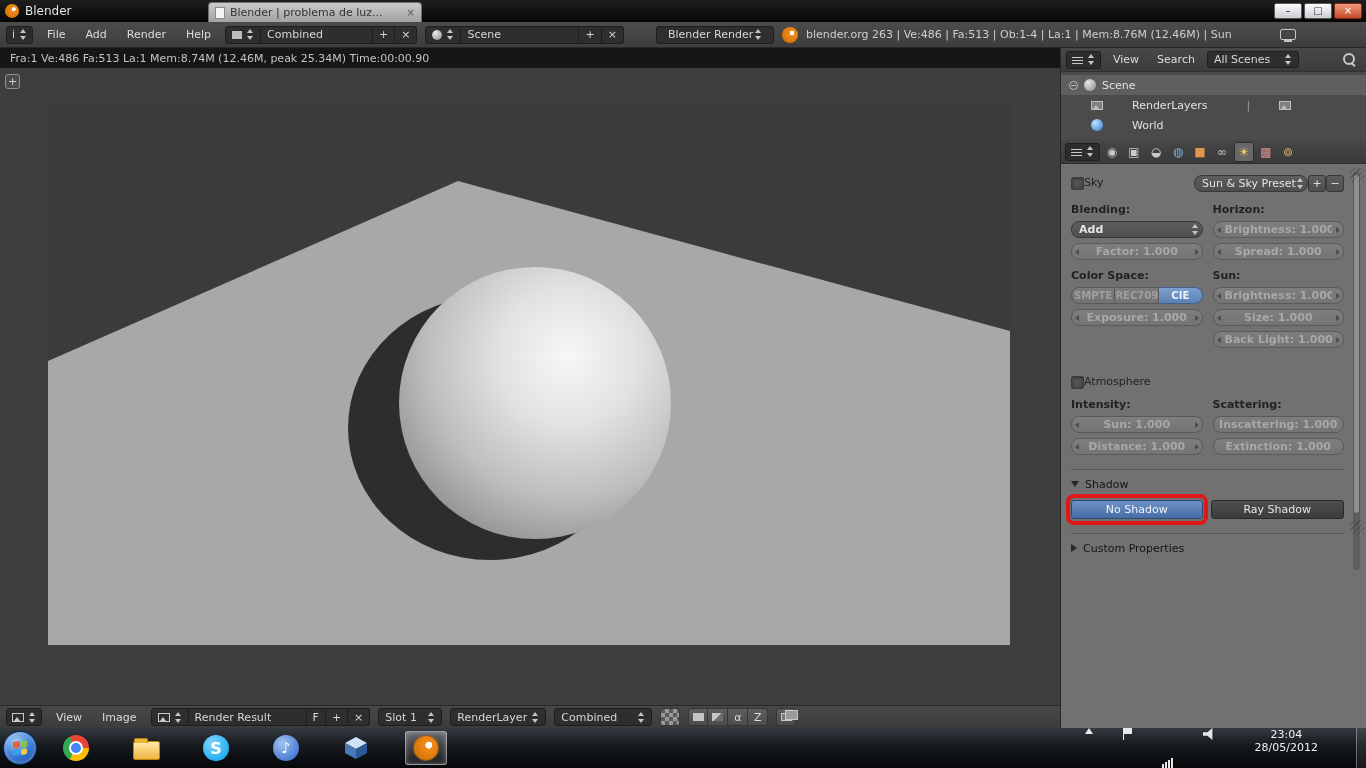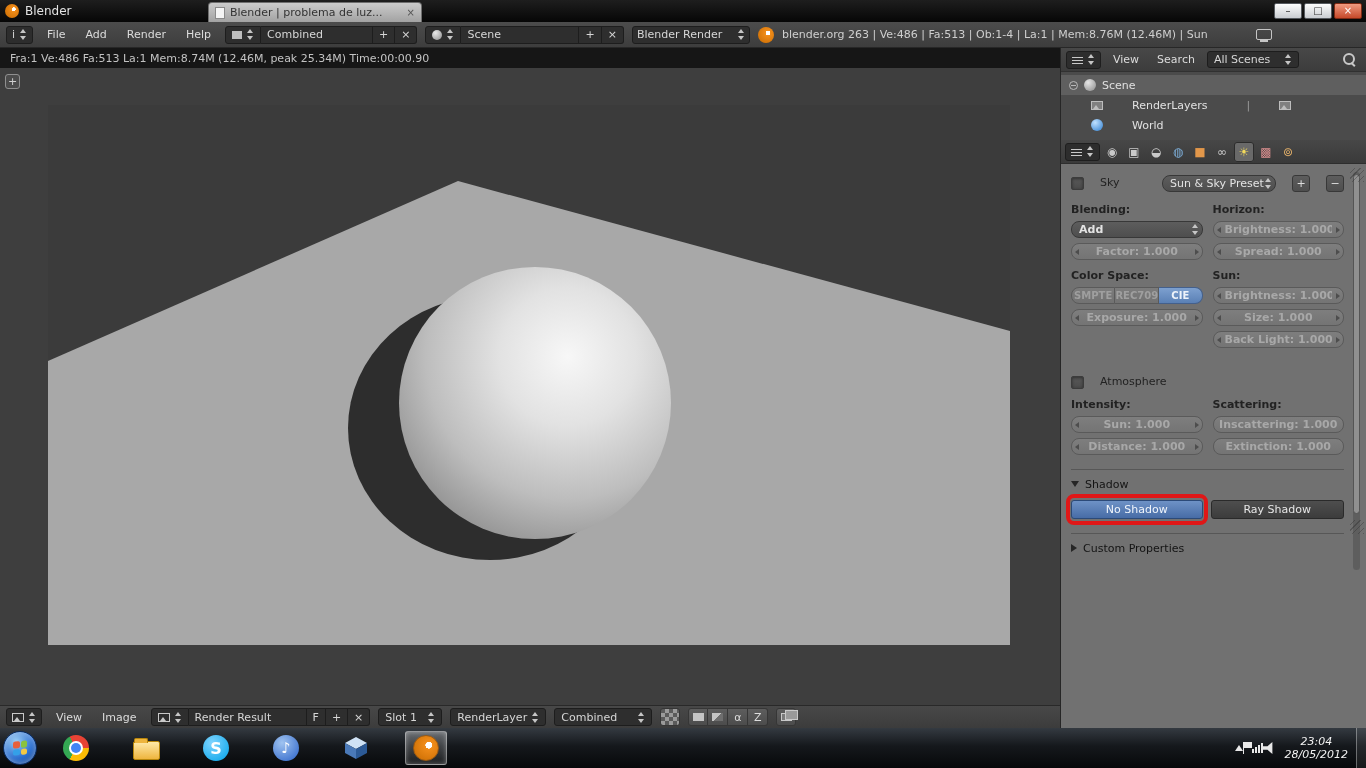--- a/index.html
+++ b/index.html
@@ -44,21 +44,21 @@
   .db-seg:first-child { border-radius:3px 0 0 3px; border-left-width:1px; }
   .db-seg:last-child { border-radius:0 3px 3px 0; }
   .db-name { justify-content:flex-start; }
   .ic-grid { width:10px; height:8px; flex:none;
     background:linear-gradient(#bdbdbd,#bdbdbd) 0 0/4px 3px, #555;
     background-image:repeating-linear-gradient(0deg,#bdbdbd 0 3px,#555 3px 4px); }
   .ic-scene-s { width:10px; height:10px; border-radius:50%; flex:none;
     background:radial-gradient(circle at 35% 30%, #e8e8e8, #8c8c8c); }
   .engine-field { width:118px; height:18px; background:#2e2e2e; border:1px solid #1d1d1d;
     border-radius:3px; display:flex; align-items:center; justify-content:space-between;
-    padding:0 4px; color:#d6d6d6; }
+    padding:0 11px; color:#d6d6d6;margin-left:24px; }
   .bl-logo { width:16px; height:16px; border-radius:50%; flex:none;
     background:radial-gradient(circle at 62% 38%, #fff 0 16%, #f08c1a 17%, #c76a00 100%); }
   .hdr-stats { color:#cfcfcf; }
   .ic-screen { width:16px; height:11px; border:1px solid #c5c5c5; border-radius:2px;
     position:relative; margin-left:40px; }
   .ic-screen::after { content:""; position:absolute; left:50%; bottom:-3px; width:8px; height:2px;
     background:#c5c5c5; transform:translateX(-50%); }
 
   
   .render-stats { position:absolute; top:48px; left:0; width:1060px; height:20px; background:#161616;
@@ -139,21 +139,21 @@
   .wfield .txt { flex:1; text-align:center; overflow:hidden; }
   .wfield.dark { background:linear-gradient(#5d5d5d,#4e4e4e); border-color:#383838; color:#e3e3e3; }
   .wfield.menu .txt { text-align:left; padding-left:4px; }
   .arr { width:8px; height:10px; flex:none; position:relative; }
   .arr.l::before { content:""; position:absolute; top:2px; left:0;
     border-top:3px solid transparent; border-bottom:3px solid transparent; border-right:4px solid rgba(25,25,25,.45); }
   .arr.r::before { content:""; position:absolute; top:2px; right:0;
     border-top:3px solid transparent; border-bottom:3px solid transparent; border-left:4px solid rgba(25,25,25,.45); }
   .cbox { width:13px; height:13px; border-radius:2px; border:1px solid #3c3c3c; flex:none;
     background:linear-gradient(#585858,#4b4b4b); box-shadow:inset 0 1px 3px rgba(0,0,0,.45); }
-  .row { display:flex; align-items:center; gap:16px; }
+  .row { display:flex; align-items:center; gap:0; }
   .sbq { width:18px; height:17px; display:flex; align-items:center; justify-content:center;
     background:linear-gradient(#5d5d5d,#4e4e4e); border:1px solid #383838; border-radius:3px; color:#ddd; flex:none; }
   .cols { display:flex; gap:10px; }
   .col { flex:1; min-width:0; display:flex; flex-direction:column;font-weight:bold; }
   .lab { height:15px; margin:4px 0 3px; color:#222; }
   .seg { display:flex; height:17px; margin-bottom:5px; }
   .seg span { flex:1; display:flex; align-items:center; justify-content:center;
     background:linear-gradient(#7c7c7c,#727272); border:1px solid #5a5a5a; border-left-width:0;
     color:#9f9f9f; font-size:10px; }
   .seg span:first-child { border-radius:8px 0 0 8px; border-left-width:1px; }
@@ -196,21 +196,21 @@
   .ic-folder { width:27px; height:19px; background:linear-gradient(#ffe9a8,#eeb53e);
     border:1px solid #b8860b; border-radius:2px; position:relative; margin-top:4px; }
   .ic-folder::before { content:""; position:absolute; top:-4px; left:0; width:12px; height:4px;
     background:#eeb53e; border:1px solid #b8860b; border-bottom:none; border-radius:2px 2px 0 0; }
   .ic-round { width:26px; height:26px; border-radius:50%; display:flex; align-items:center;
     justify-content:center; color:#fff; font-weight:bold; }
   .ic-skype { background:radial-gradient(circle at 35% 30%, #7fd4ff, #00a2e8); font-size:16px; }
   .ic-itunes { background:radial-gradient(circle at 35% 30%, #9fc3f0, #2a62c8); font-size:15px; }
   .ic-blender { width:26px; height:26px; border-radius:50%; border:1px solid #9c5a12;
     background:radial-gradient(circle at 62% 38%, #fff 0 16%, #f08c1a 17%, #c76a00 100%); }
-  .tray { margin-left:auto; display:flex; align-items:center; gap:0; color:#e8e8e8;font-style:italic; }
+  .tray { margin-left:auto; display:flex; gap:30px; color:#e8e8e8; }
   .tray-arrow { width:0; height:0; border-left:4px solid transparent; border-right:4px solid transparent;
     border-bottom:6px solid #e8e8e8; }
   .tray-flag { width:9px; height:12px; position:relative; }
   .tray-flag::before { content:""; position:absolute; left:0; top:0; width:1.5px; height:12px; background:#e8e8e8; }
   .tray-flag::after { content:""; position:absolute; left:1px; top:0; width:8px; height:6px; background:#e8e8e8; }
   .net-bars { display:flex; align-items:flex-end; gap:1px; }
   .net-bars i { width:2px; background:#e8e8e8; display:block; }
   .net-bars i:nth-child(1){height:4px;} .net-bars i:nth-child(2){height:6px;}
   .net-bars i:nth-child(3){height:8px;} .net-bars i:nth-child(4){height:10px;}
   .vol { width:14px; height:12px; background:#e8e8e8;

